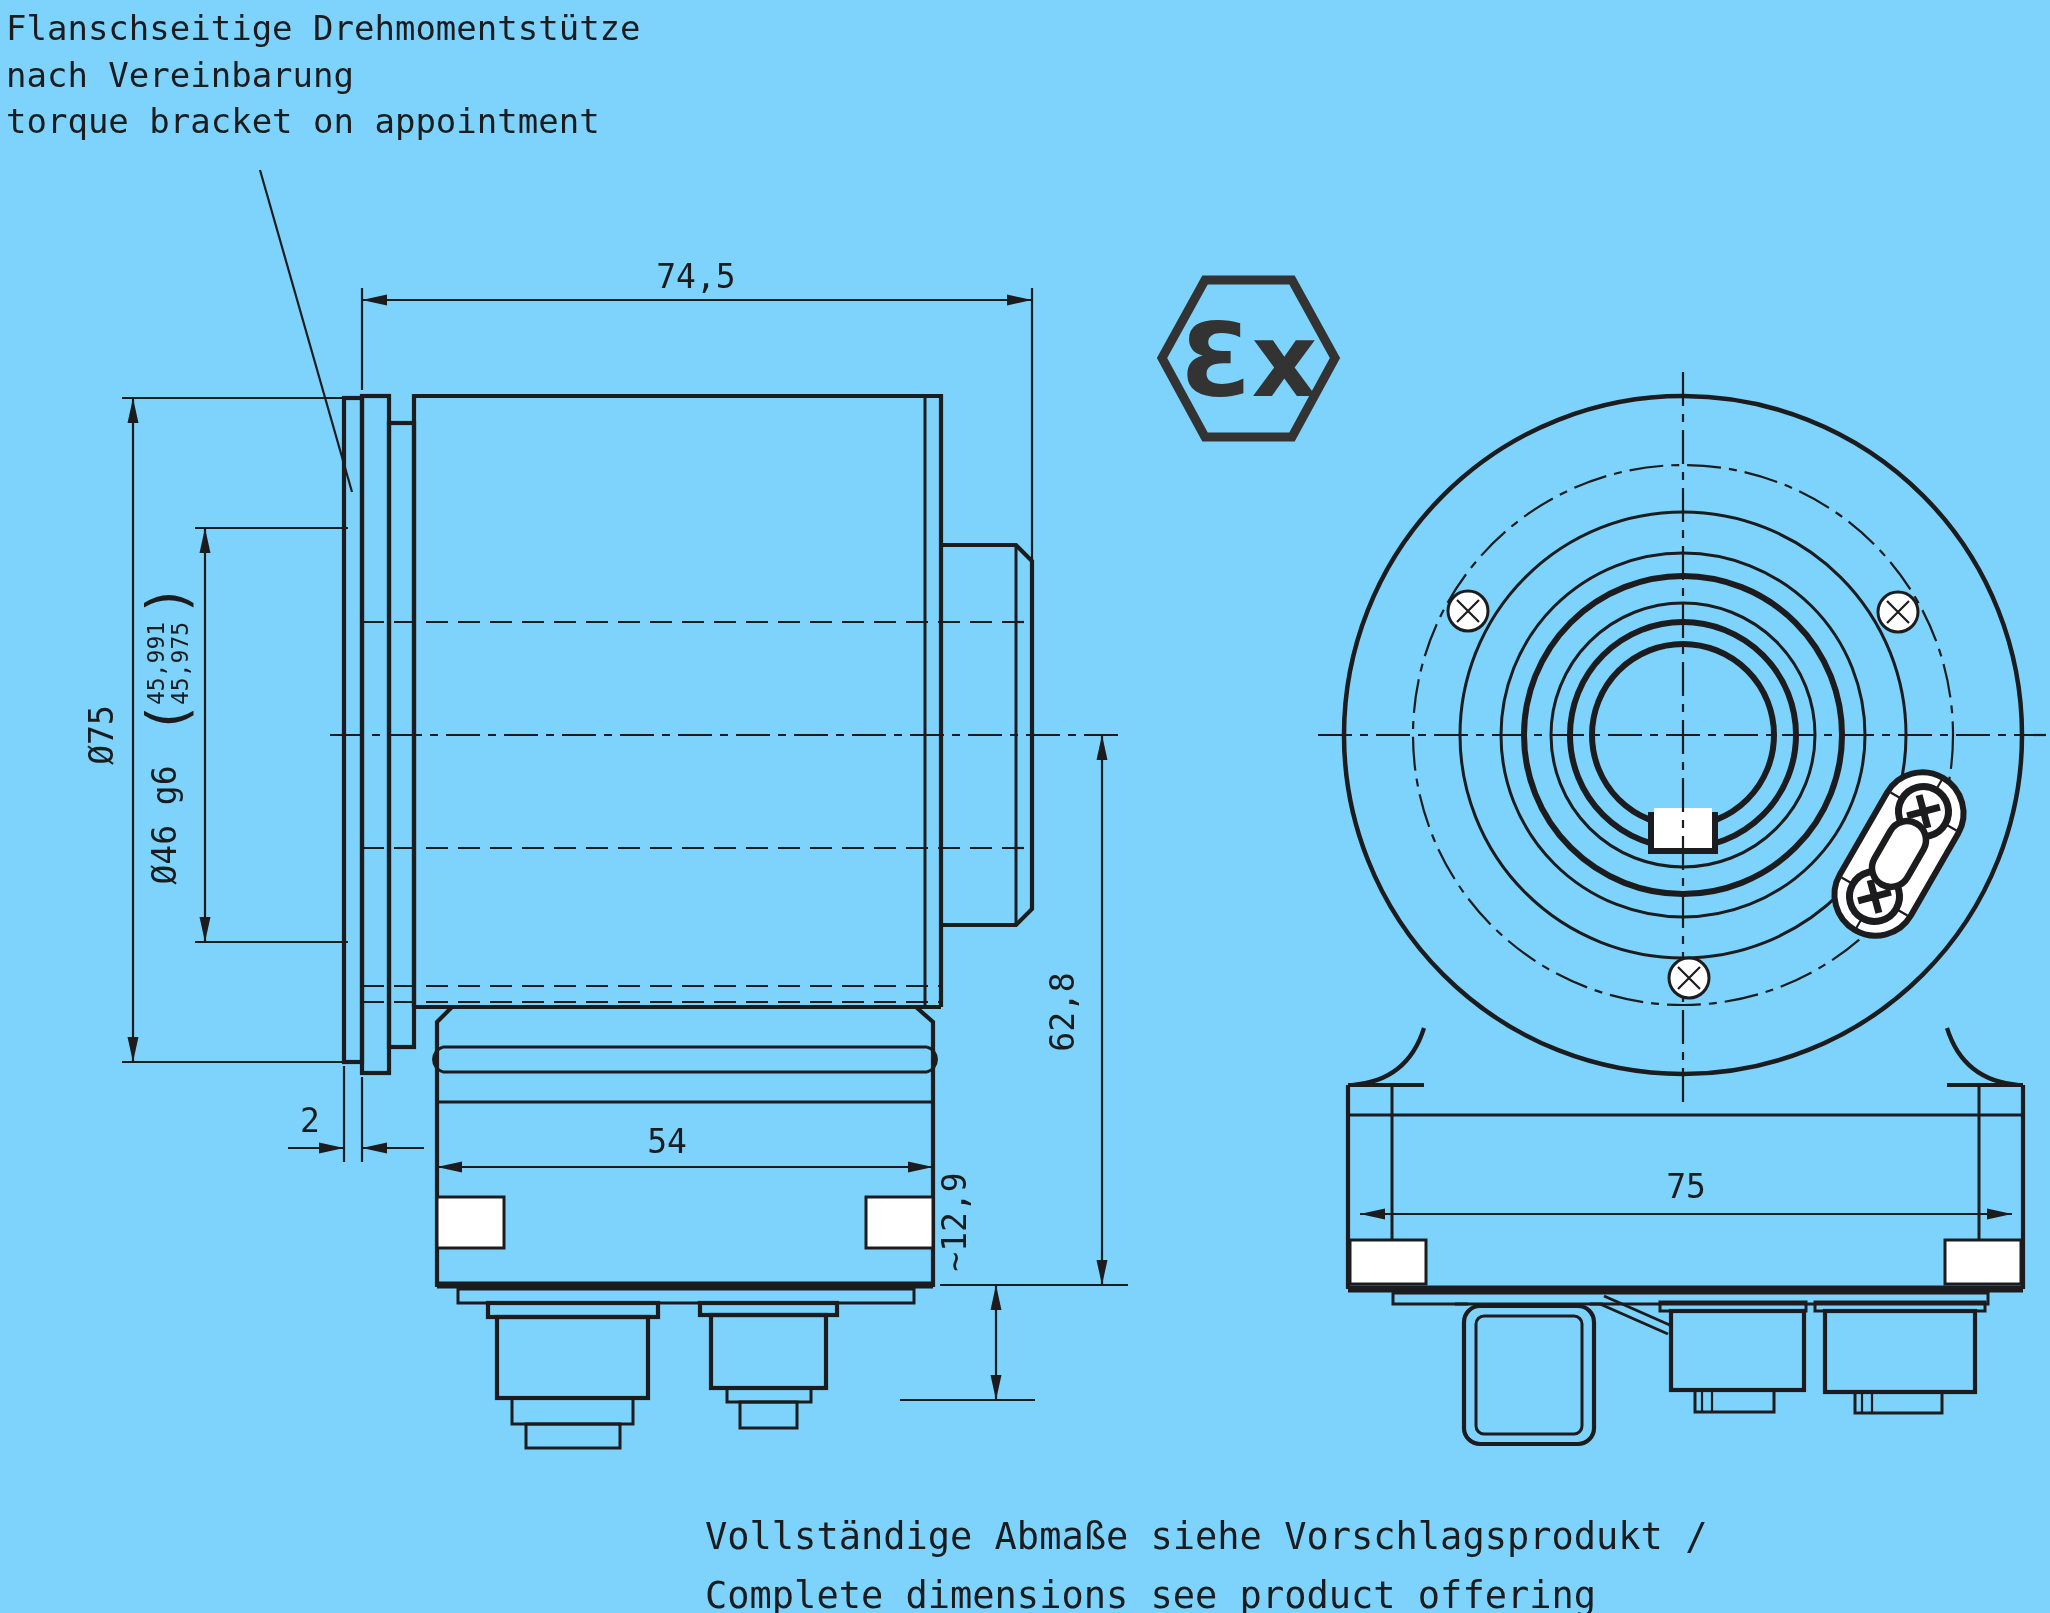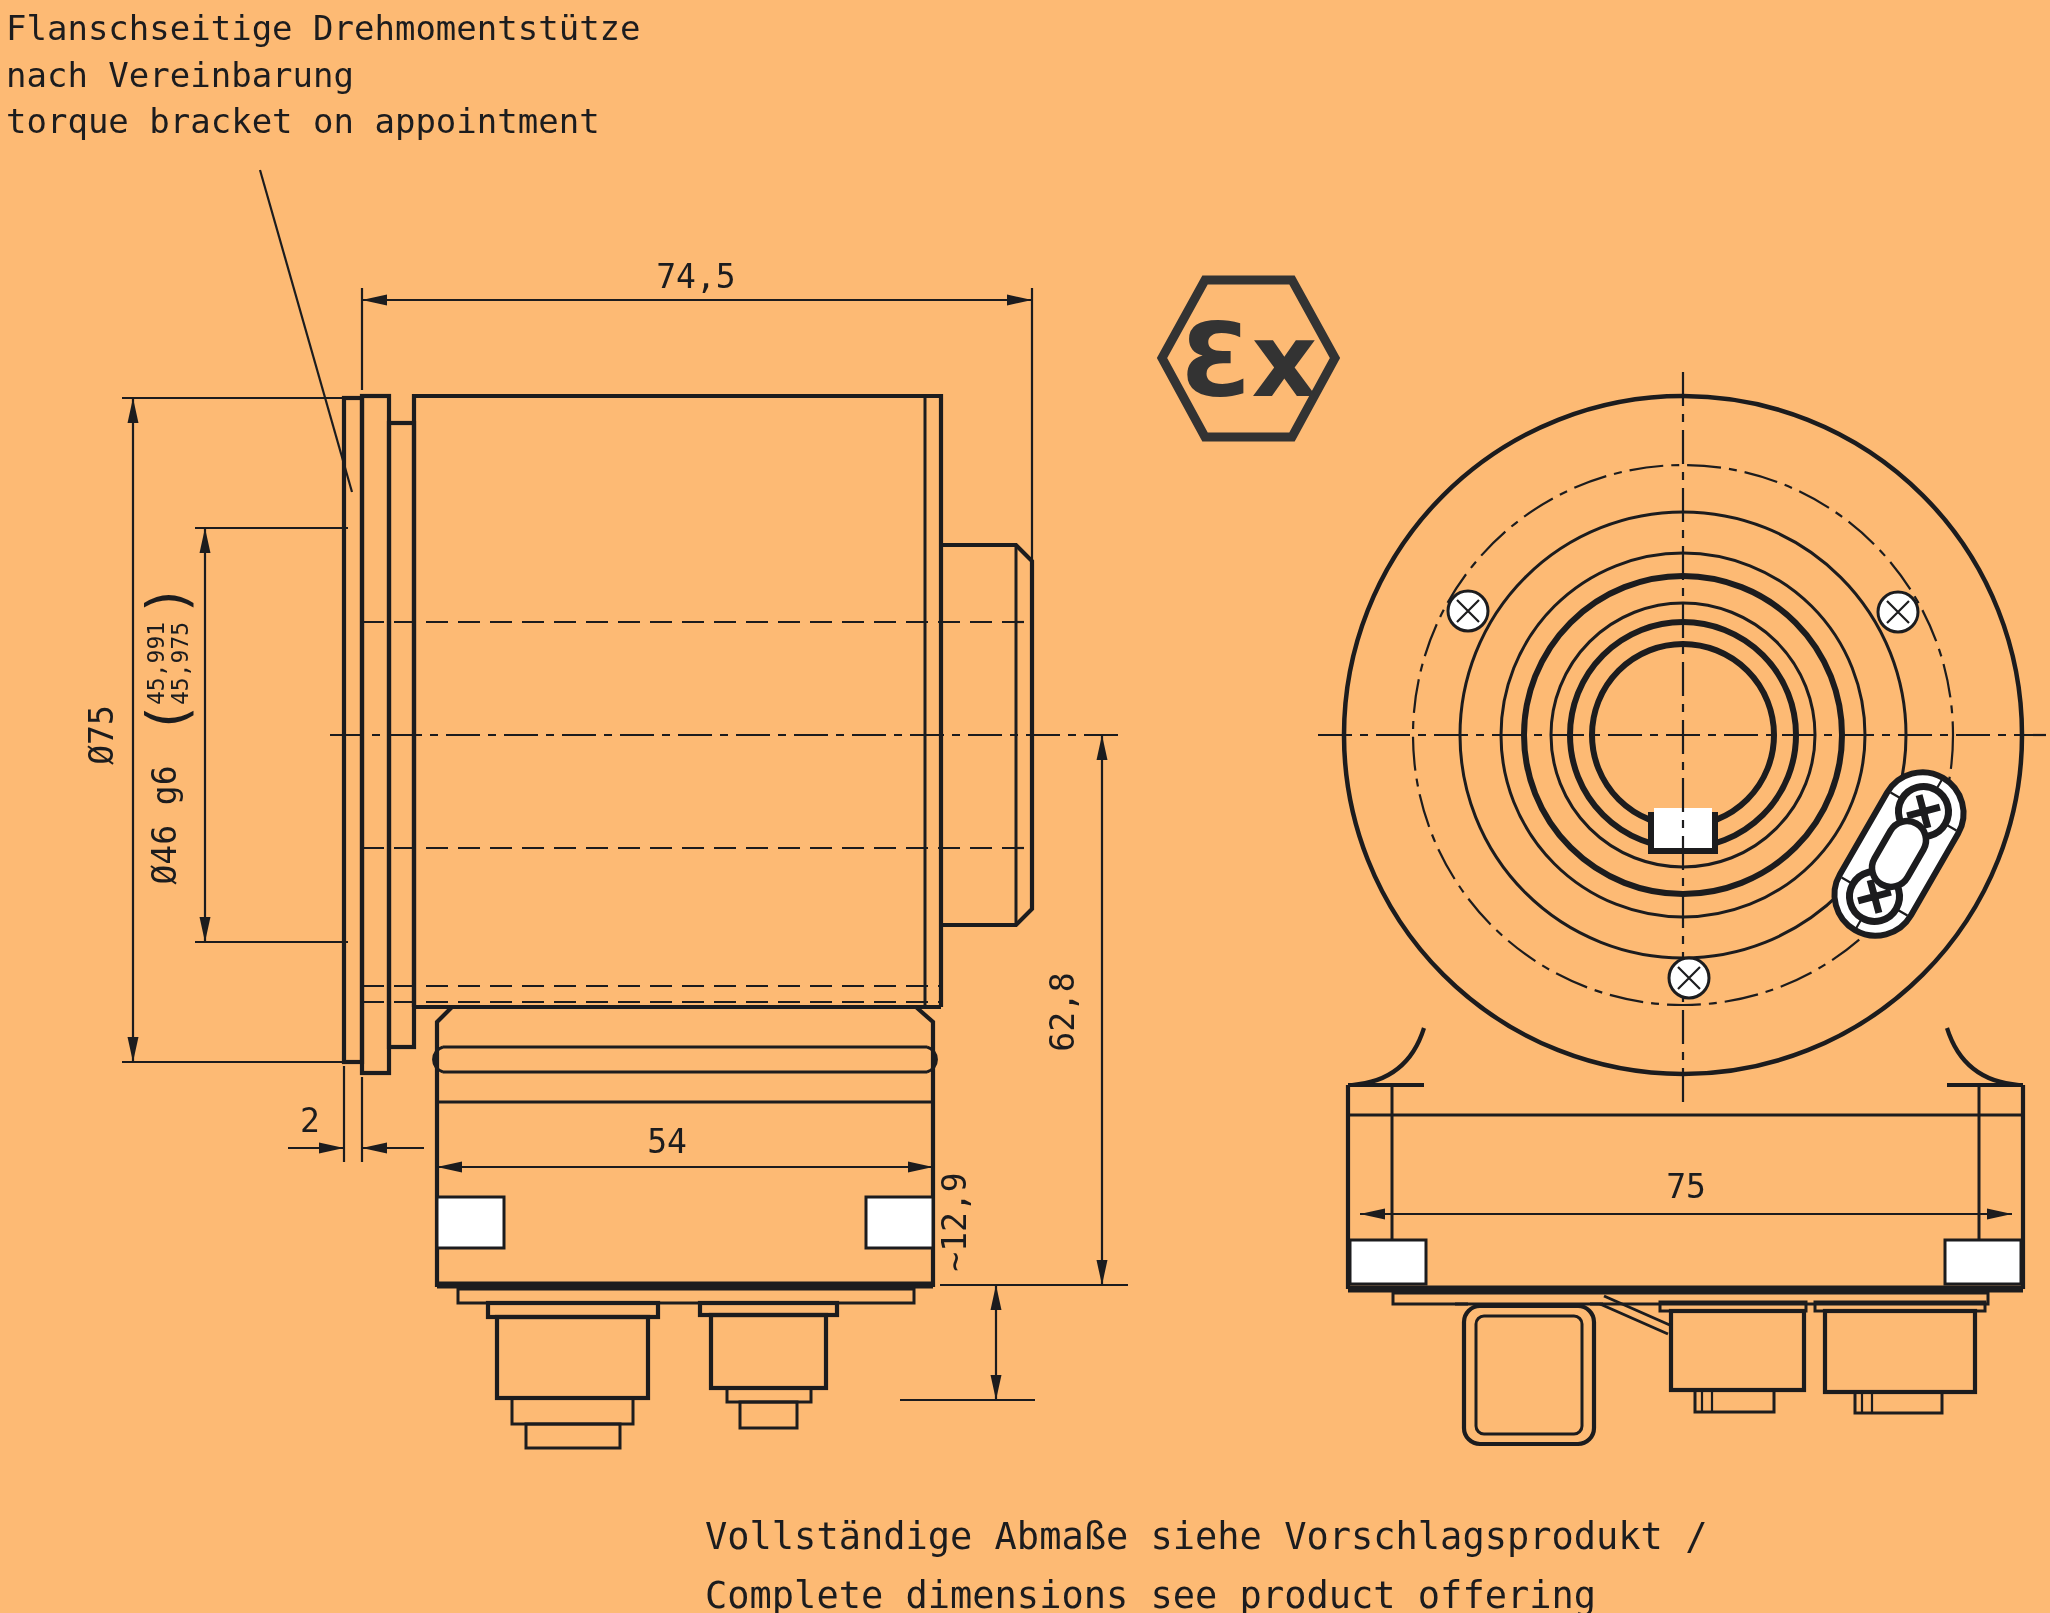--- a/index.html
+++ b/index.html
@@ -1,16 +1,16 @@
 <!DOCTYPE html>
 <html><head>
 <meta charset="utf-8">
 <style>
   html,body{margin:0;padding:0;background:#fff;}
-  .canvas{position:relative;width:2050px;height:1613px;background:#fdba74;overflow:hidden;}
+  .canvas{position:relative;width:2050px;height:1613px;background:#7dd3fc;overflow:hidden;}
   svg{position:absolute;left:0;top:0;}
   .ln{stroke:#1c1c1e;fill:none;}
   .w1{stroke-width:2.2;}
   .w2{stroke-width:3;}
   .w3{stroke-width:4.2;}
   .w4{stroke-width:6;}
   .thick{stroke-width:7;}
   .dash{stroke-dasharray:22 10;}
   .cdash{stroke-dasharray:34 8 8 8;}
   .wht{fill:#ffffff;}

